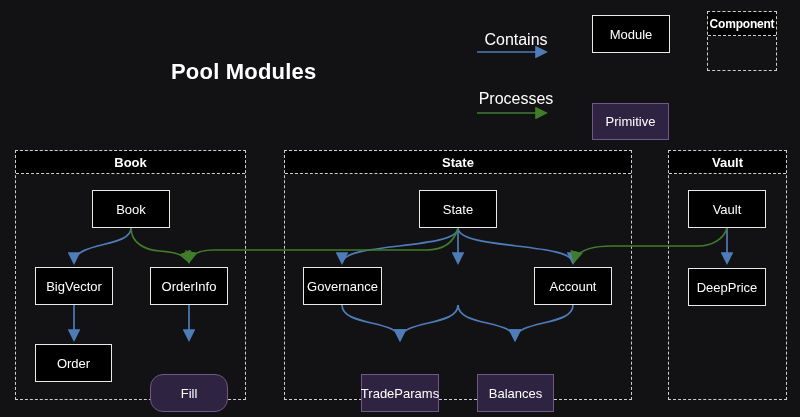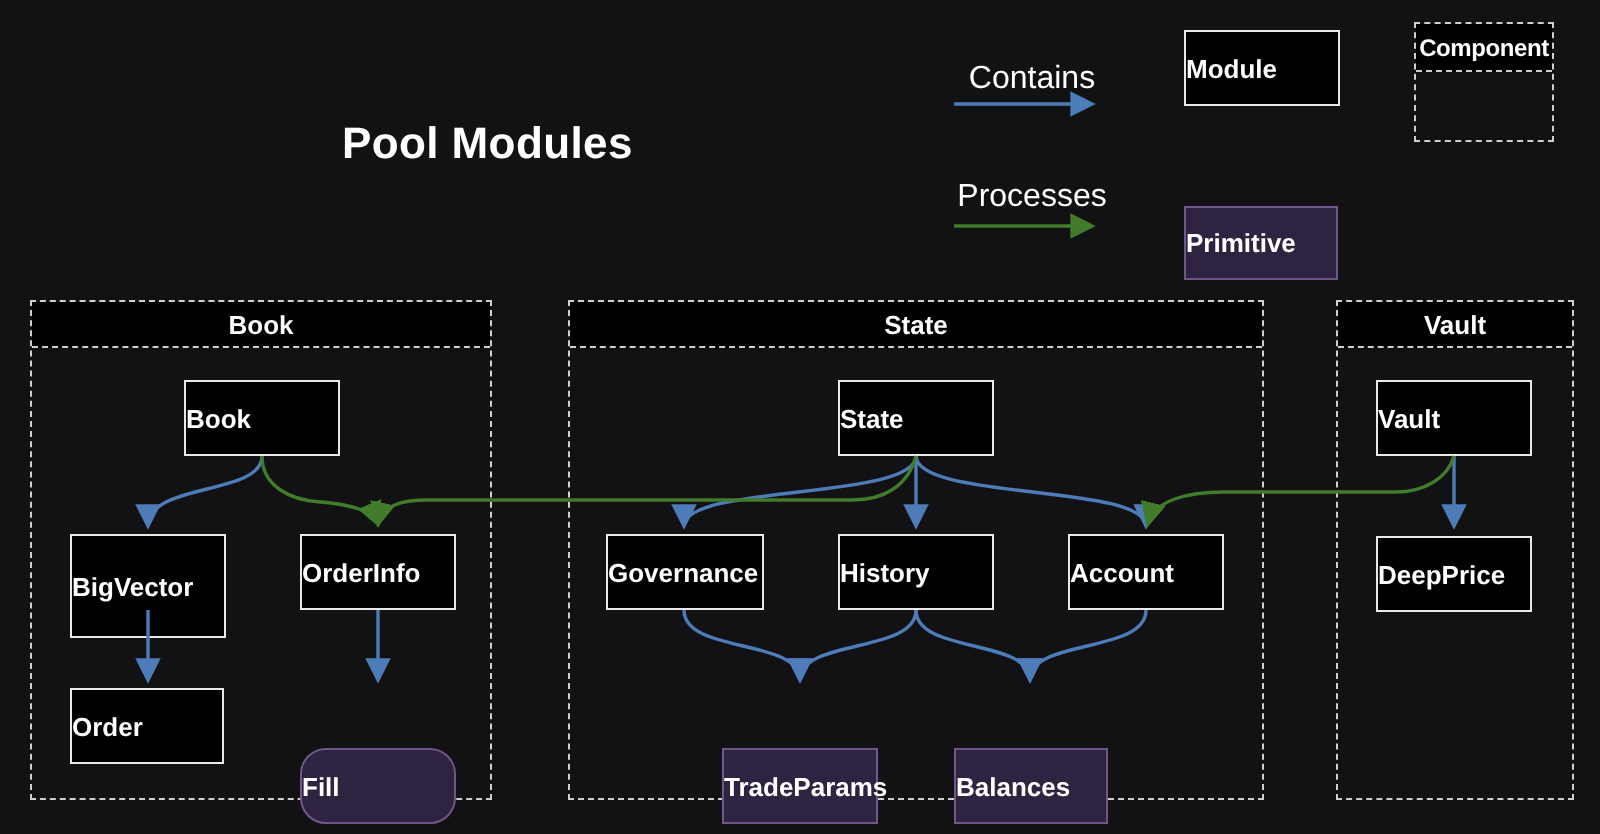--- a/index.html
+++ b/index.html
@@ -10,22 +10,22 @@
     font-family:"Liberation Sans", sans-serif;
   }
   .page-title {
     position:absolute; left:171px; top:59px;
     font-size:22px; font-weight:bold; color:var(--text,#fff);
     letter-spacing:0.2px; z-index:2;
   }
   
   .node {
     position:absolute; box-sizing:border-box; z-index:2;
-    display:flex; align-items:center; 
-    color:var(--text,#fff); font-size:13px; text-align:center;font-weight:bold;
+    display:flex; align-items:center; justify-content:center;
+    color:var(--text,#fff); font-size:13px; text-align:center;
   }
   .node.module   { background:var(--module-fill,#000);    border:1.6px solid var(--module-border,#e9e9e7); }
   .node.primitive{ background:var(--primitive-fill,#2e2340); border:1.6px solid var(--primitive-border,#6f5787);margin-top:30px; }
   
   .container-box {
     position:absolute; box-sizing:border-box; z-index:1;
     border:1.6px dashed var(--container-border,#cfcfcf);
   }
   .container-title {
     height:22px; background:#000;
@@ -71,44 +71,41 @@
   <div class="component-box">
     <div class="component-title">Component</div>
   </div>
 
   <div class="container-box" style="left:15px; top:150px; width:231px; height:250px;">
     <div class="container-title">Book</div>
   </div>
   <div class="node module" style="left:92px; top:190px; width:78px; height:38px;">
     <span>Book</span>
   </div>
-  <div class="node module" style="left:35px; top:267px; width:78px; height:52px;">
+  <div class="node module" style="left:35px; top:267px; width:78px; height:38px;">
     <span>BigVector</span>
   </div>
   <div class="node module" style="left:150px; top:267px; width:78px; height:38px;">
     <span>OrderInfo</span>
   </div>
   <div class="node module" style="left:35px; top:344px; width:77px; height:38px;">
     <span>Order</span>
   </div>
   <div class="node primitive" style="left:150px; top:344px; width:78px; height:38px;border-radius:13px;">
     <span>Fill</span>
   </div>
 
   <div class="container-box" style="left:284px; top:150px; width:348px; height:250px;">
     <div class="container-title">State</div>
   </div>
   <div class="node module" style="left:419px; top:190px; width:78px; height:38px;">
     <span>State</span>
   </div>
   <div class="node module" style="left:303px; top:267px; width:79px; height:38px;">
     <span>Governance</span>
-  </div>
-  <div class="node module" style="left:419px; top:267px; width:78px; height:38px;">
-    <span>History</span>
   </div>
   <div class="node module" style="left:534px; top:267px; width:78px; height:38px;">
     <span>Account</span>
   </div>
   <div class="node primitive" style="left:361px; top:344px; width:78px; height:38px;">
     <span>TradeParams</span>
   </div>
   <div class="node primitive" style="left:477px; top:344px; width:77px; height:38px;">
     <span>Balances</span>
   </div>

